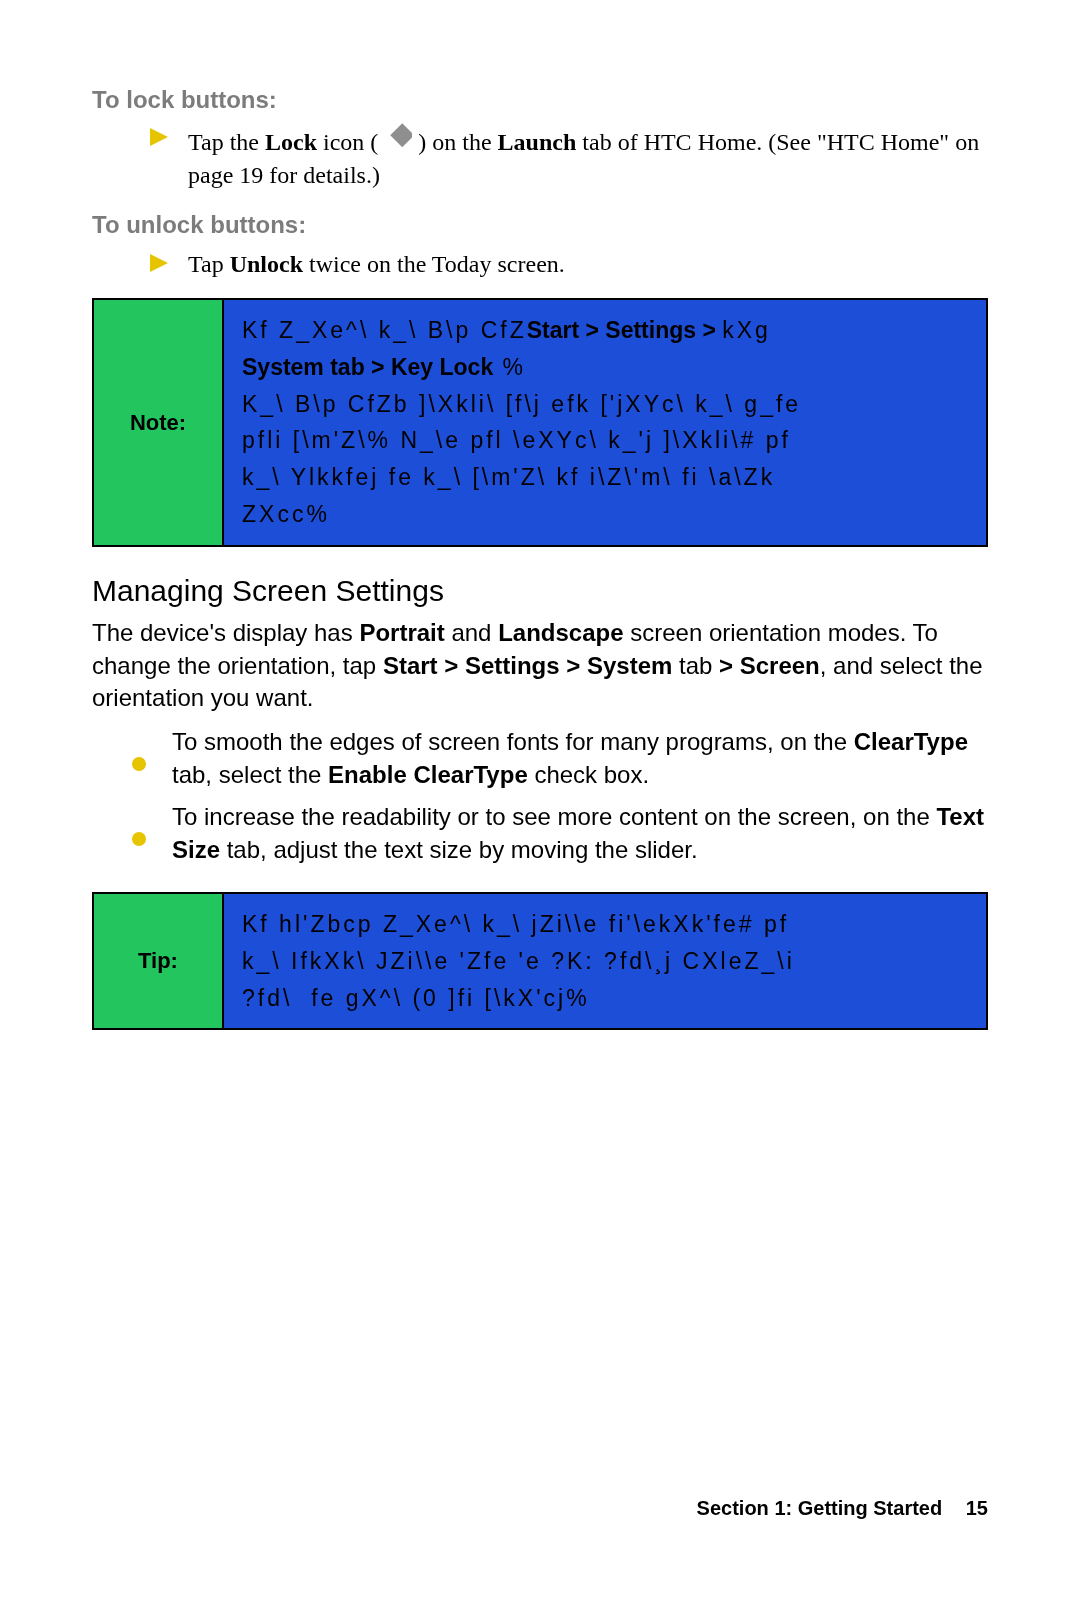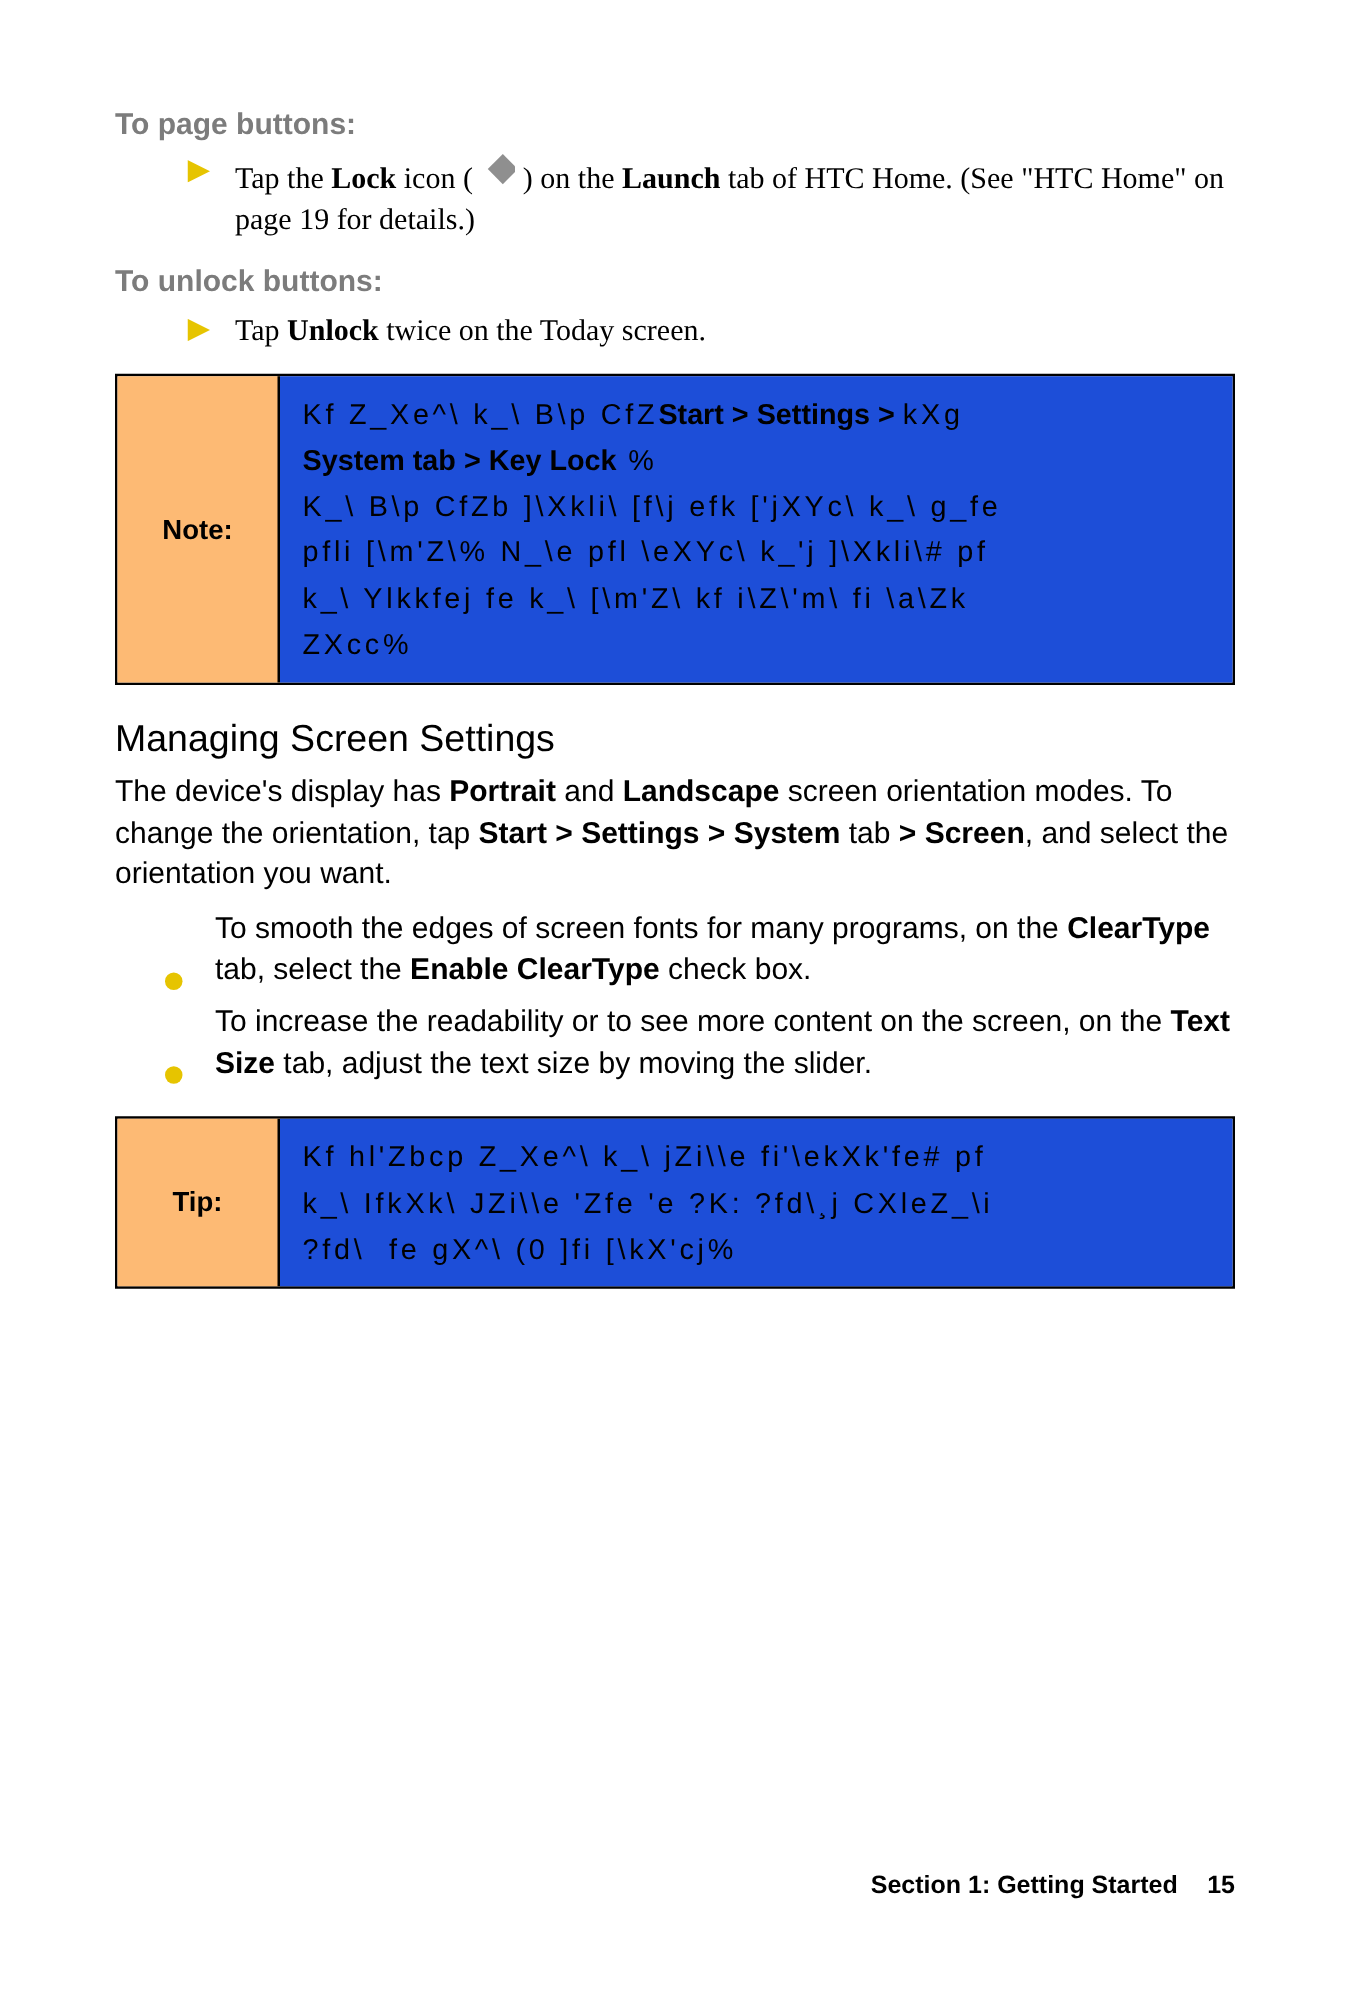--- a/index.html
+++ b/index.html
@@ -41,21 +41,21 @@
       gap: 6px;
     }
     .icon-slot svg { vertical-align: middle; }
     .callout {
       margin: 18px 0 24px 0;
       display: flex;
       border: 2px solid #000;
       width: 896px;
     }
     .callout-label {
-      background: #fdba74;
+      background: #22c55e;
       width: 130px;
       flex: 0 0 130px;
       display: flex;
       align-items: center;
       justify-content: center;
       font-weight: 700;
       font-size: 22px;
       border-right: 2px solid #000;
     }
     .callout-body {
@@ -70,41 +70,41 @@
     }
     .callout-body .nav { letter-spacing: 0; font-weight:700; }
     .h2 {
       font-weight: 400;
       font-size: 30px;
       margin: 22px 0 6px 0;
     }
     .body-para { margin-bottom: 12px; }
     .round-item {
       display: flex;
-      align-items: flex-end;
+      align-items: center;
       padding-left: 40px;
       margin-bottom: 10px;
     }
     .round-bullet {
       width: 14px; height: 14px; border-radius: 50%;
       background: #e6c400;
       margin-top: 10px; margin-right: 26px; flex:0 0 auto;
     }
     .footer {
       position: absolute;
       bottom: 76px; right: 92px;
       font-size: 20px;
     }
     .footer .sec { font-weight:700; }
     .footer .pn { font-weight:700; margin-left: 18px; }
   </style>
 </head>
 <body>
 
-<div class="heading-sm">To page buttons:</div>
+<div class="heading-sm">To lock buttons:</div>
 <div class="proc-item">
   <span class="proc-bullet">
     <svg width="18" height="18">
         <polygon points="0,0 18,9 0,18" fill="#e6c400"></polygon>
       </svg>
   </span>
   <span class="proc-text">
     <span>Tap the </span><span class="bold">Lock</span><span> icon ( </span><span class="icon-slot">
         <svg width="28" height="28">
           <rect x="8" y="2" width="17" height="17" transform="rotate(45 14 14)" fill="#8f8f8f"></rect>

